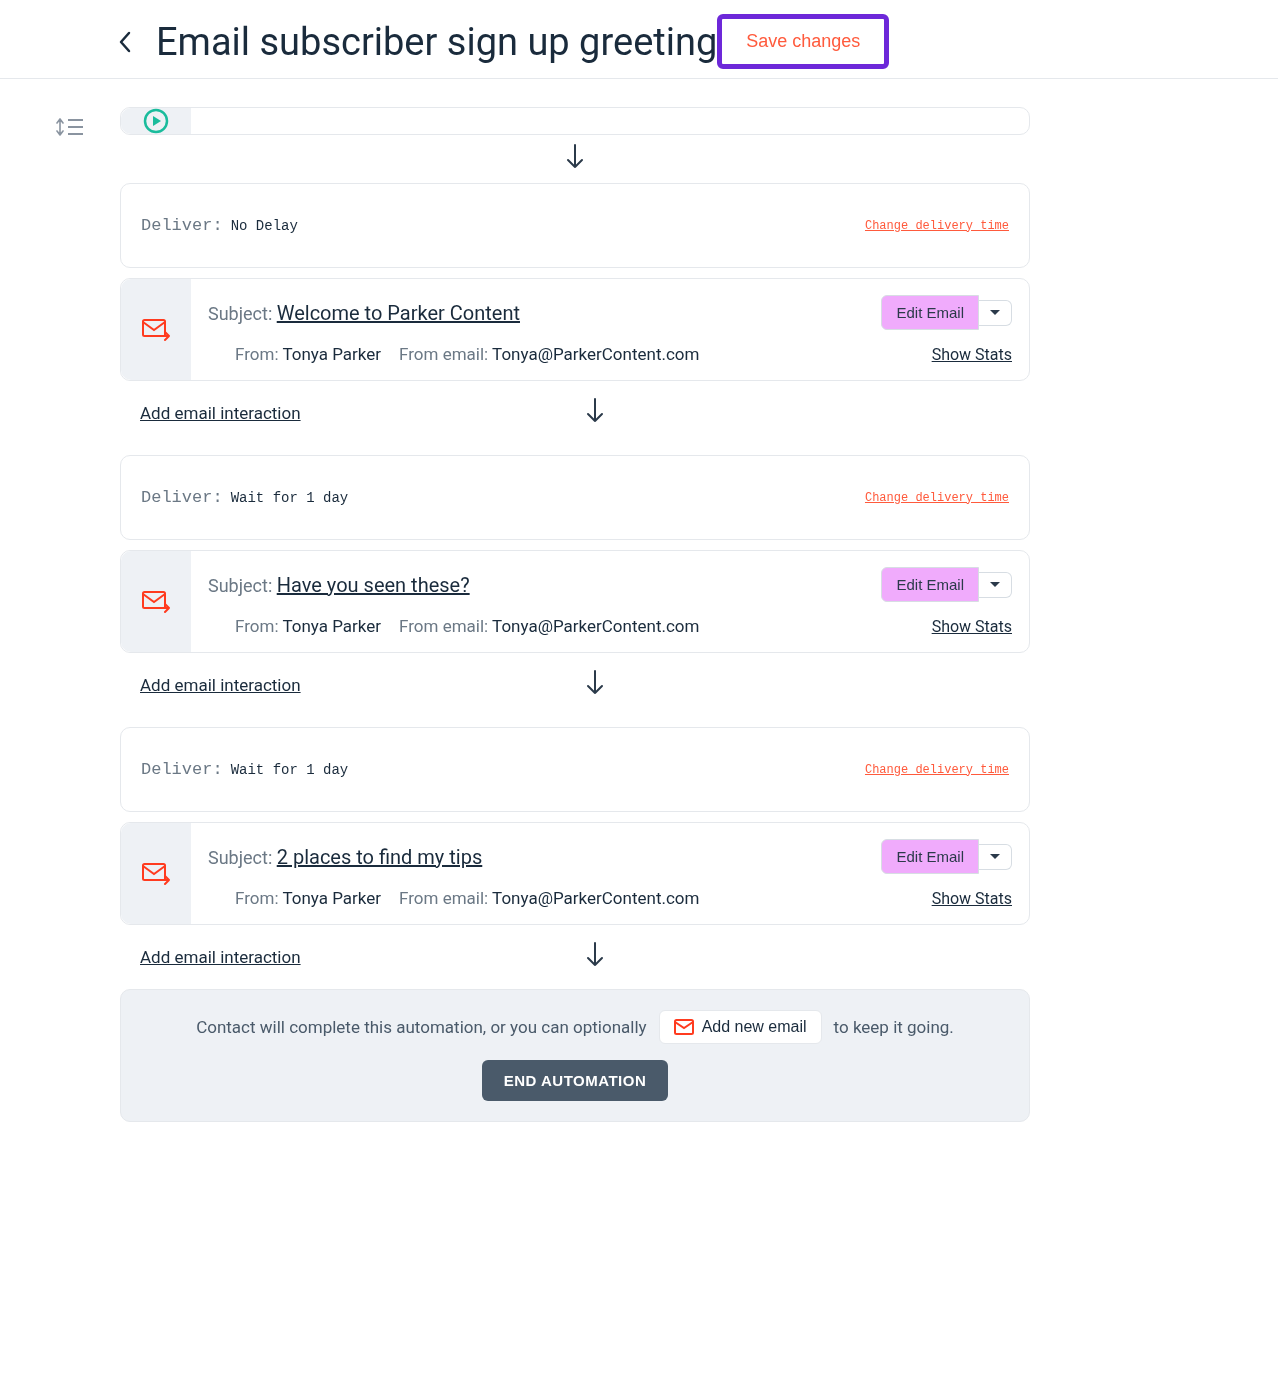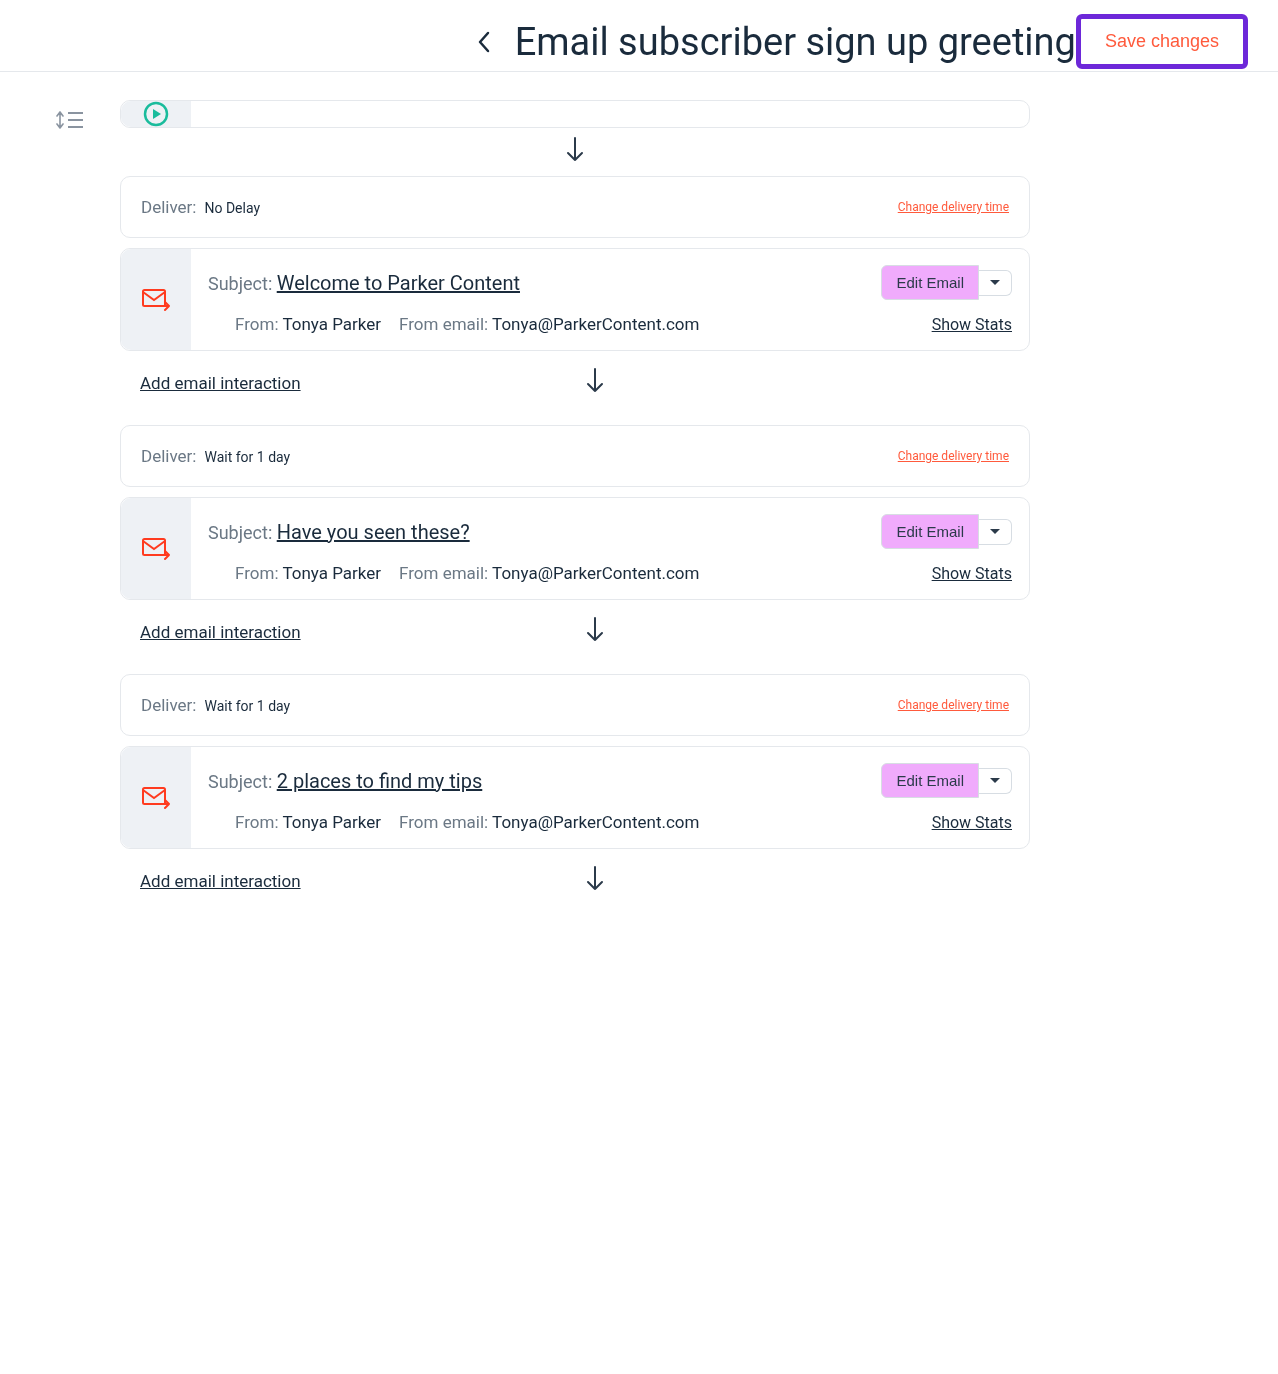--- a/index.html
+++ b/index.html
@@ -5,22 +5,22 @@
 * { box-sizing: border-box; margin: 0; padding: 0; }
 body {
   font-family: -apple-system, BlinkMacSystemFont, "Segoe UI", Roboto, sans-serif;
   background: #fff;
   color: #1a2b3c;
   width: 1278px;
 }
 .header {
   display: flex;
   align-items: center;
-  justify-content: flex-end;
-  padding: 14px 30px 2px 118px;
+  justify-content: flex-start;
+  padding: 14px 30px 9px 118px;
   border-bottom: 1px solid #e5e8ec;
 }
 .header-left {
   display: flex;
   align-items: center;
   gap: 24px;
 }
 .back-btn {
   cursor: pointer;
   display: flex;
@@ -99,24 +99,25 @@
   color: #1a2b3c;
 }
 .arrow-down {
   text-align: center;
   padding: 8px 0 8px 0;
   color: #2b3a4a;
 }
 .deliver-card {
   border: 1px solid #e5e8ec;
   border-radius: 10px;
-  padding: 20px 20px;
+  padding: 32px 20px;
   display: flex;
   align-items: center;
   justify-content: space-between;
+  font-family: Liberation Mono, monospace;
 }
 .deliver-left {
   display: flex;
   gap: 8px;
   align-items: baseline;
 }
 .deliver-label {
   color: #6b7885;
   font-size: 17px;
 }
@@ -439,15 +440,29 @@
     <div class="spacer-4"></div>
     <div class="interaction-row">
       <a class="add-interaction">Add email interaction</a>
       <div class="arrow-down">
         <svg width="20" height="28" viewBox="0 0 20 28">
             <path d="M10 2 L10 24 M10 24 L3 17 M10 24 L17 17" stroke="#2b3a4a" stroke-width="2" fill="none" stroke-linecap="round"></path>
           </svg>
       </div>
     </div>
 
+    <div class="footer-card">
+      <div class="footer-text">
+        <span>Contact will complete this automation, or you can optionally</span>
+        <button class="add-email-btn">
+          <svg width="20" height="16" viewBox="0 0 20 16" fill="none">
+            <rect x="1" y="1" width="18" height="14" rx="1.5" stroke="#ff3b1f" stroke-width="2"></rect>
+            <path d="M1 3 L10 9 L19 3" stroke="#ff3b1f" stroke-width="2"></path>
+          </svg>
+          <span>Add new email</span>
+        </button>
+        <span>to keep it going.</span>
+      </div>
+      <button class="end-btn">END AUTOMATION</button>
+    </div>
 
   </div>
 </div>
 
 </body></html>

